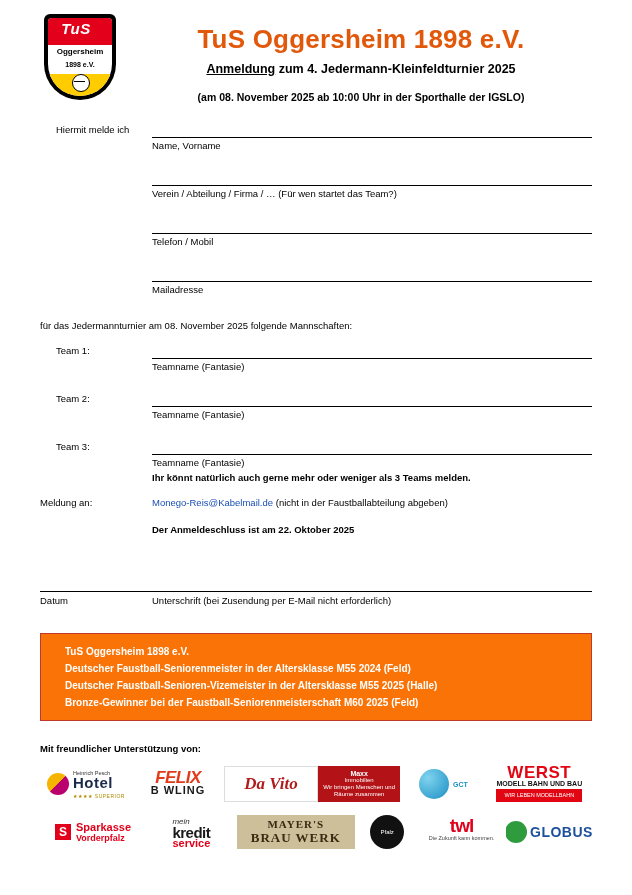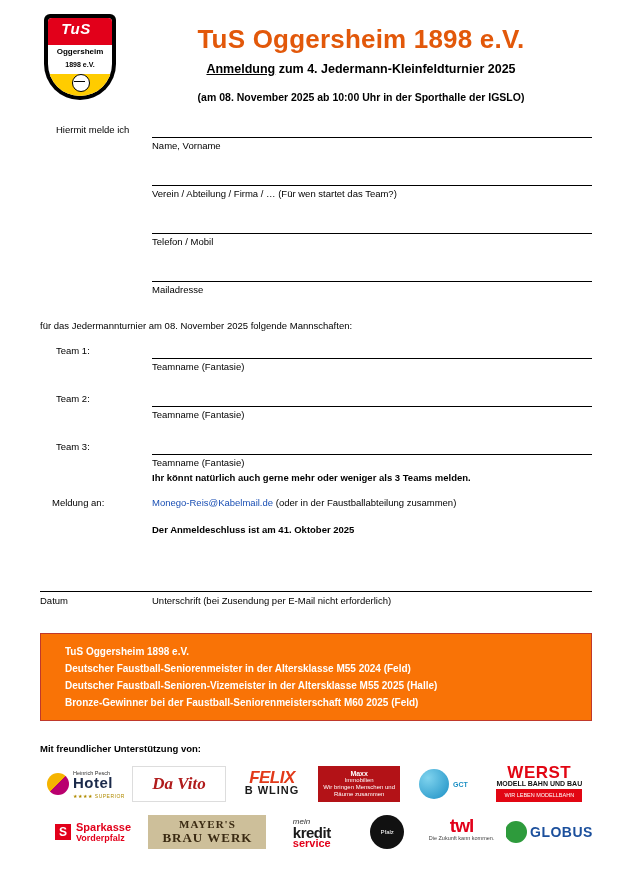--- a/index.html
+++ b/index.html
@@ -198,21 +198,21 @@
     font-weight: bold;
     padding-top: 4px;
   }
   .meldung-row {
     position: relative;
     padding-top: 14px;
     min-height: 20px;
   }
   .meldung-label {
     position: absolute;
-    left: 12px;
+    left: 0;
     top: 14px;
     font-size: 9.5px;
   }
   .meldung-text {
     margin-left: 112px;
     font-size: 9.5px;
   }
   .deadline {
     margin-left: 112px;
     font-size: 9.5px;
@@ -438,22 +438,22 @@
       <div class="row-label">Team 3:</div>
       <div class="line-wrap">
         <div class="rule"></div>
         <div class="hint">Teamname (Fantasie)</div>
         <div class="note-bold">Ihr könnt natürlich auch gerne mehr oder weniger als 3 Teams melden.</div>
       </div>
     </div>
 
     <div class="meldung-row">
       <div class="meldung-label">Meldung an:</div>
-      <div class="meldung-text"><span class="link">Monego-Reis@Kabelmail.de</span><span> (oder in der Faustballabteilung zusammen)</span></div>
-      <div class="deadline">Der Anmeldeschluss ist am 41. Oktober 2025</div>
+      <div class="meldung-text"><span class="link">Monego-Reis@Kabelmail.de</span><span> (nicht in der Faustballabteilung abgeben)</span></div>
+      <div class="deadline">Der Anmeldeschluss ist am 22. Oktober 2025</div>
     </div>
 
     <div class="sign-block">
       <div class="sign-rule"></div>
       <div class="sign-labels">
         <div class="sign-date">Datum</div>
         <div class="sign-sig">Unterschrift (bei Zusendung per E-Mail nicht erforderlich)</div>
       </div>
     </div>
 
@@ -470,29 +470,29 @@
 
       <div class="sponsor sp-hotel">
         <span class="hp-circle"></span>
         <span class="hp-txt">
           <span class="hp-small">Heinrich Pesch</span><br>
           <span class="hp-big">Hotel</span><br>
           <span class="hp-sup">★★★★ SUPERIOR</span>
         </span>
       </div>
 
-      <div class="sponsor sp-davito">
-        <span class="dv">Da Vito</span>
-      </div>
-
       <div class="sponsor sp-felix">
         <div>
           <div class="f1">FELIX</div>
           <div class="f2">B WLING</div>
         </div>
+      </div>
+
+      <div class="sponsor sp-davito">
+        <span class="dv">Da Vito</span>
       </div>
 
       <div class="sponsor sp-maxx">
         <div class="mx">
           <b>Maxx</b>
           <span>Immobilien</span><br>
           <span>Wir bringen Menschen und Räume zusammen</span>
         </div>
       </div>
 
@@ -514,33 +514,33 @@
     <div class="sponsor-row">
 
       <div class="sponsor sp-spk">
         <span class="s-sq">S</span>
         <span>
           <span class="s-t1">Sparkasse</span><br>
           <span class="s-t2">Vorderpfalz</span>
         </span>
       </div>
 
-      <div class="sponsor sp-mayers">
-        <div class="m1">MAYER'S</div>
-        <div class="m2">BRAU WERK</div>
-      </div>
-
       <div class="sponsor sp-kredit">
         <div>
           <div class="k1">mein</div>
           <div class="k2">kredit</div>
           <div class="k3">service</div>
         </div>
       </div>
 
+      <div class="sponsor sp-mayers">
+        <div class="m1">MAYER'S</div>
+        <div class="m2">BRAU WERK</div>
+      </div>
+
       <div class="sponsor sp-pfalz">
         <span class="pf">Pfalz</span>
       </div>
 
       <div class="sponsor sp-twl">
         <div>
           <div class="t1">twl</div>
           <div class="t2">Die Zukunft kann kommen.</div>
         </div>
       </div>

